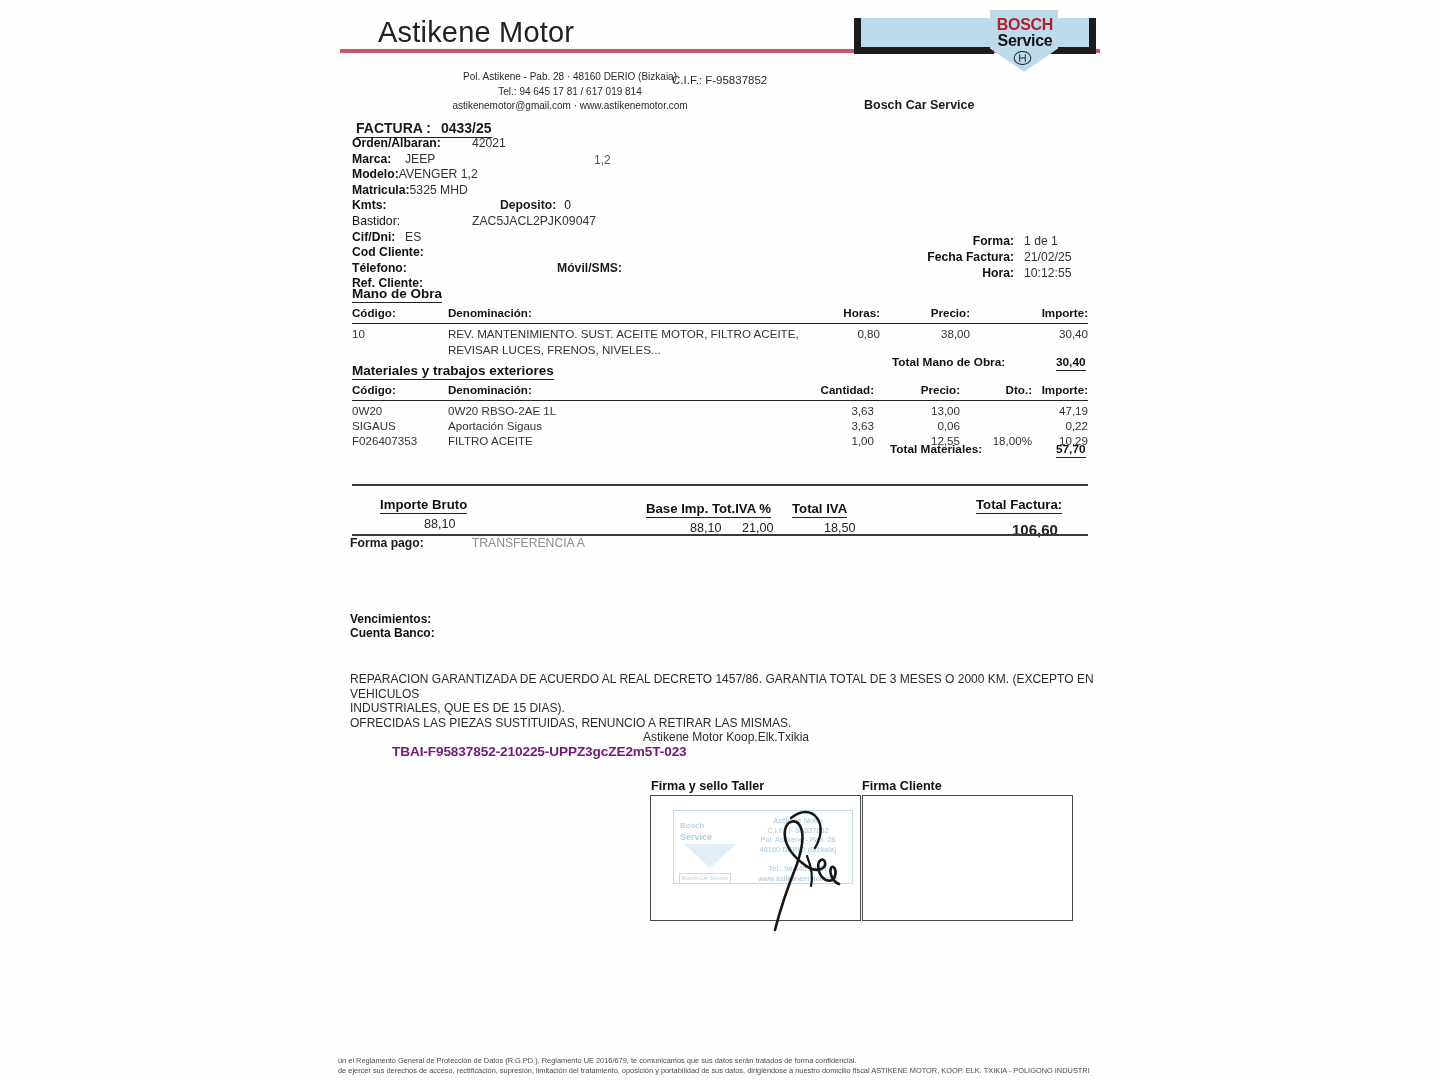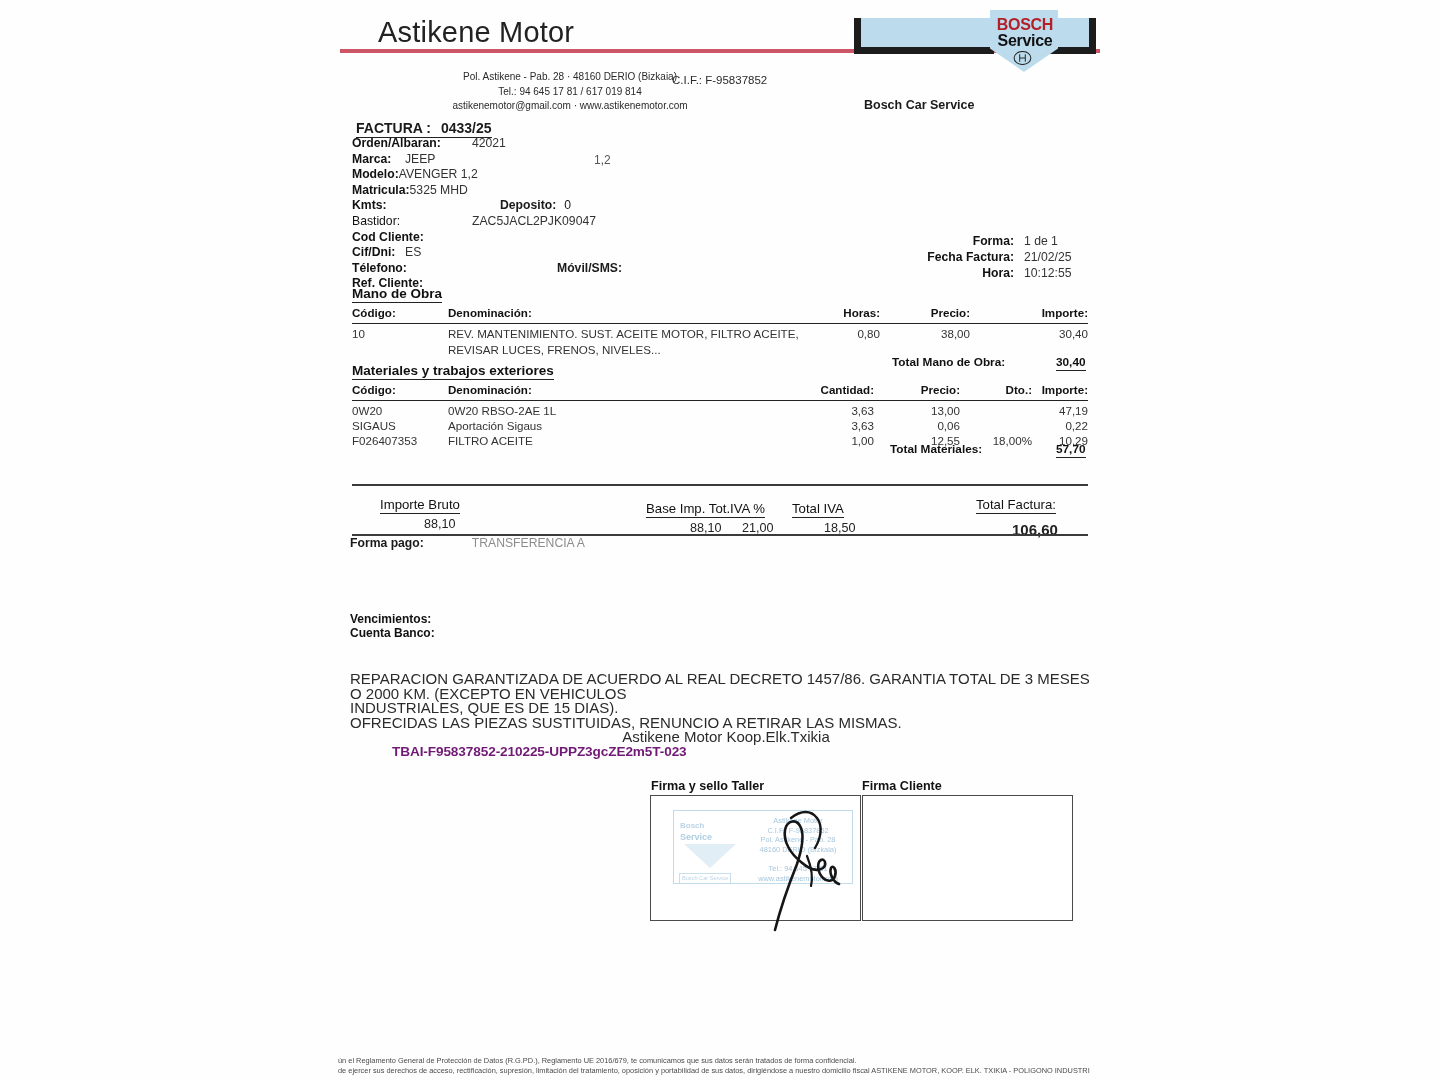--- a/index.html
+++ b/index.html
@@ -254,21 +254,21 @@
   .thick-rule {
     position: absolute;
     left: 352px;
     width: 736px;
     height: 2px;
     background: #3a3a3a;
   }
   .tot-hdr {
     position: absolute;
     font-size: 13.2px;
-    font-weight: normal;
+    font-weight: bold;
     color: #111;
     border-bottom: 1.4px solid #222;
     padding-bottom: 1px;
     white-space: nowrap;
   }
   .tot-num {
     position: absolute;
     font-size: 12.6px;
     color: #222;
     white-space: nowrap;
@@ -293,21 +293,21 @@
     font-size: 12px;
     font-weight: bold;
     color: #111;
   }
 
   
   .legal {
     position: absolute;
     left: 350px; top: 672px;
     width: 752px;
-    font-size: 15px;
+    font-size: 12px;
     line-height: 14.5px;
     color: #2b2b2b;
   }
   .legal .centered { text-align: center; display: block; }
 
   .tbai {
     position: absolute;
     left: 392px; top: 744px;
     font-size: 13.6px;
     font-weight: bold;
@@ -428,27 +428,27 @@
     <div class="meta-row">
       <span class="lbl">Kmts:</span>
       <span class="meta-dep">
         <span>Deposito:</span><span class="dv">0</span>
       </span>
     </div>
     <div class="meta-row meta-ind-3">
       <span class="lbl" style="font-weight:normal">Bastidor:</span>
       <span class="val">ZAC5JACL2PJK09047</span>
     </div>
+    <div class="meta-row meta-ind-2">
+      <span class="lbl">Cif/Dni:</span>
+      <span class="val">ES</span>
+    </div>
     <div class="meta-row">
       <span class="lbl">Cod Cliente:</span>
       <span class="val"></span>
-    </div>
-    <div class="meta-row meta-ind-2">
-      <span class="lbl">Cif/Dni:</span>
-      <span class="val">ES</span>
     </div>
     <div class="meta-row">
       <span class="lbl">Télefono:</span>
       <span class="meta-movil">Móvil/SMS:</span>
     </div>
     <div class="meta-row">
       <span class="lbl">Ref. Cliente:</span>
       <span class="val"></span>
     </div>
   </div>

